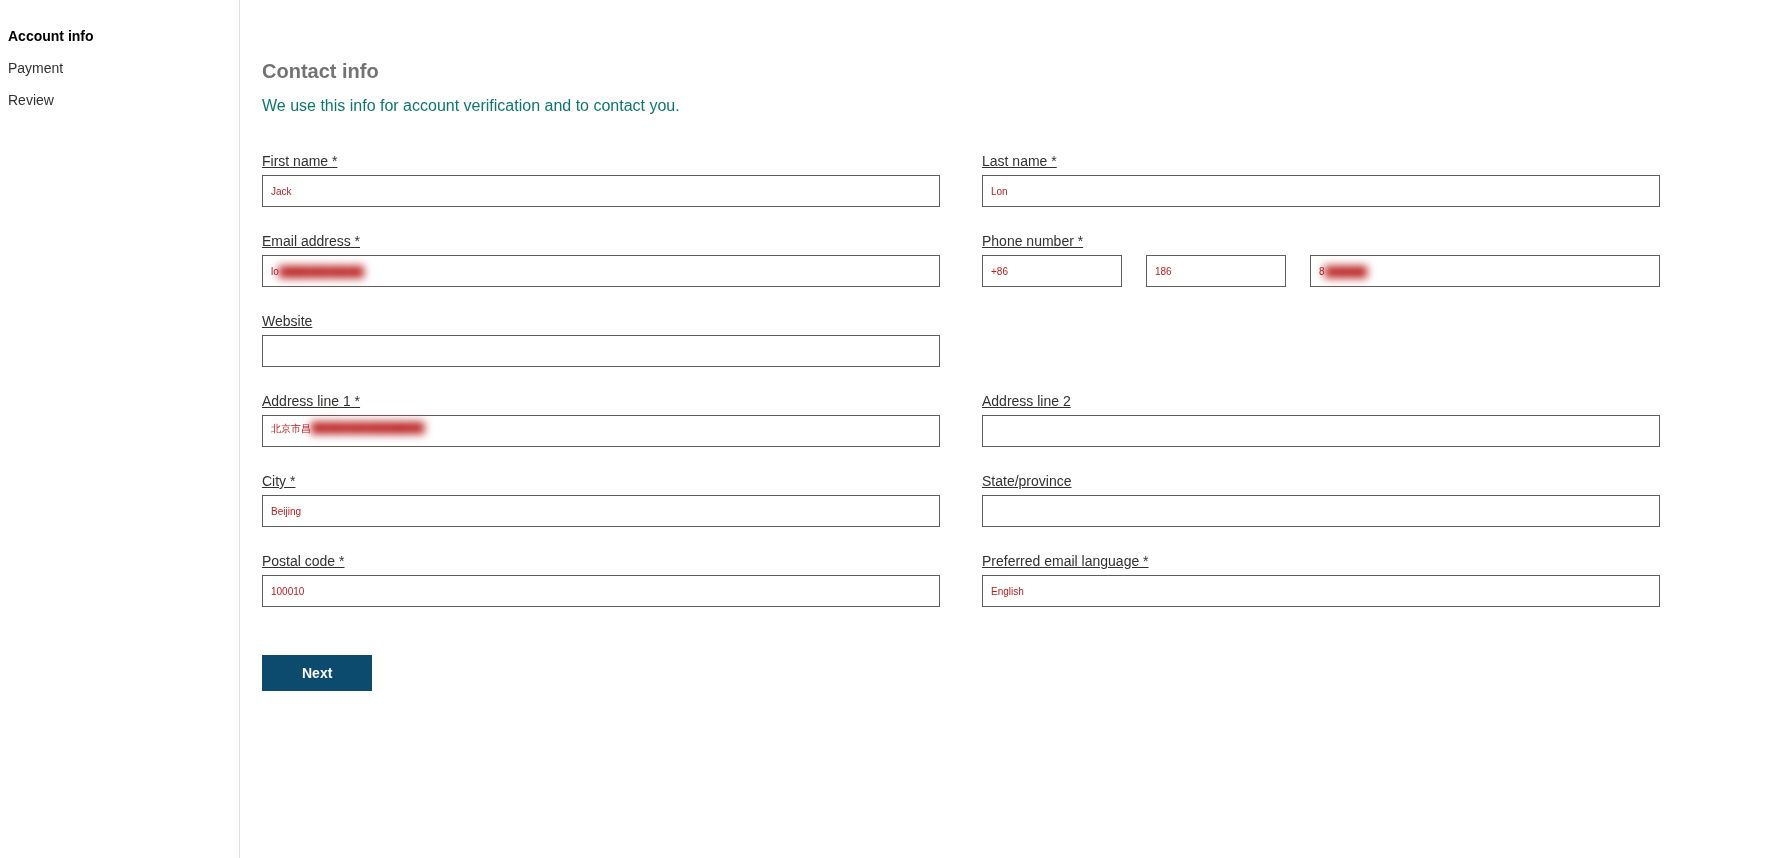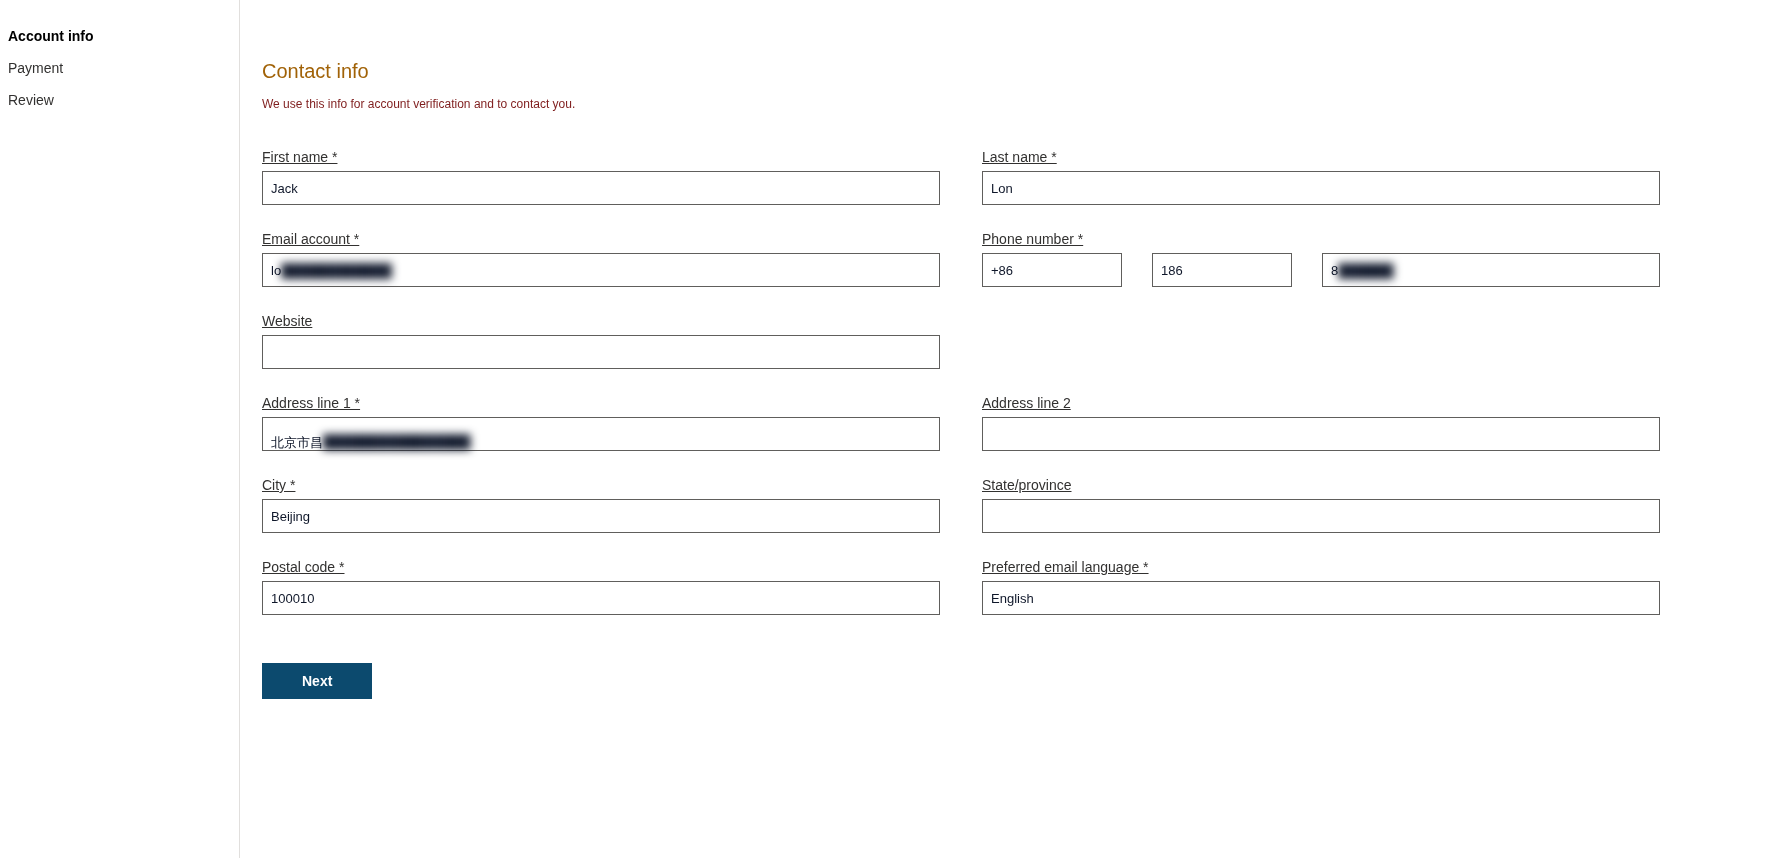--- a/index.html
+++ b/index.html
@@ -29,28 +29,28 @@
   .sidebar-item.active {
     font-weight: 700;
     color: #000;
   }
   .main {
     flex: 1;
     padding: 60px 0 40px 22px;
   }
   .section-title {
     font-size: 20px;
-    font-weight: 400;
+    font-weight: 700;
     margin: 0 12px 14px 0;
-    color: #a16207;
+    color: #737373;
   }
   .section-desc {
-    font-size: 12px;
+    font-size: 16px;
     margin: 0 0 38px 0;
-    color: #7f1d1d;
+    color: #0f766e;
   }
   .form-grid {
     display: grid;
     grid-template-columns: 678px 678px;
     column-gap: 42px;
     row-gap: 0;
   }
   .field {
     margin-bottom: 26px;
   }
@@ -58,35 +58,35 @@
     display: block;
     font-size: 14px;
     margin-bottom: 6px;
     color: #323130;
     text-decoration: underline;
   }
   .text-input, .select-input {
     width: 100%;
     height: 32px;
     border: 1px solid #605e5c;
-    padding: 16px 8px;
-    font-size: 13px;
+    padding: 6px 8px;
+    font-size: 10px;
     font-family: inherit;
     background: #ffffff;
-    color: #0f172a;
+    color: #b91c1c;
   }
   .select-input {
     appearance: none;
     -webkit-appearance: none;
     background-image: none;
   }
   .phone-row {
     display: grid;
     grid-template-columns: 140px 140px 1fr;
-    column-gap: 30px;
+    column-gap: 24px;
   }
   .right-col { grid-column: 2 / 3; }
   .left-col { grid-column: 1 / 2; }
   .next-button {
     margin-top: 22px;
     background: #0c4a6e;
     color: #ffffff;
     border: none;
     font-size: 14px;
     font-weight: 600;
@@ -118,21 +118,21 @@
       <div class="field left-col">
         <label class="field-label">First name *</label>
         <input type="text" class="text-input" value="Jack" style="">
       </div>
       <div class="field right-col">
         <label class="field-label">Last name *</label>
         <input type="text" class="text-input" value="Lon" style="">
       </div>
 
       <div class="field left-col">
-        <label class="field-label">Email account *</label>
+        <label class="field-label">Email address *</label>
         <div class="text-input" style="display:flex;align-items:center;gap:0;">
           <span>lo</span>
             <span class="blur">████████████</span>
         </div>
       </div>
       <div class="field right-col">
         <label class="field-label">Phone number *</label>
         <div class="phone-row">
           <input type="text" class="text-input" value="+86" style="">
           <input type="text" class="text-input" value="186" style="">

